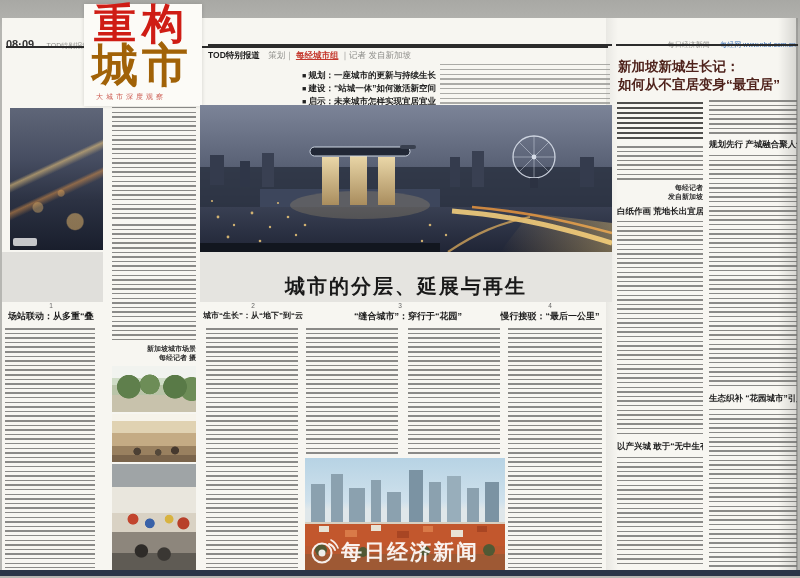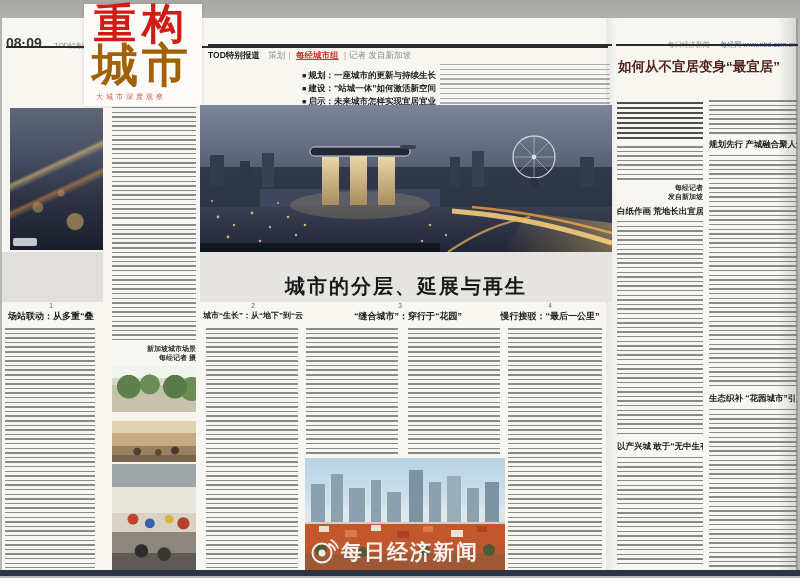--- a/index.html
+++ b/index.html
@@ -25,21 +25,21 @@
 
 <div id="canvas">
 
   <div class="abs paper" style="left:2px;top:18px;width:794px;height:552px;"></div>
 
   <div class="abs" style="left:778px;top:18px;width:20px;height:552px;background:linear-gradient(90deg,rgba(0,0,0,0),rgba(0,0,0,.14));"></div>
 
   <div class="abs" style="left:606px;top:18px;width:12px;height:552px;background:linear-gradient(90deg,rgba(0,0,0,.06),rgba(0,0,0,0));"></div>
 
   <div class="abs" style="left:6px;top:34px;width:600px;height:12px;">
-    <span style="font-size:14px;font-weight:bold;color:#333;">08·09</span>
+    <span style="font-size:11px;font-weight:bold;color:#333;">08·09</span>
     <span class="tiny" style="margin-left:8px;">TOD特别报道</span>
   </div>
   <div class="abs rule" style="left:6px;top:46px;width:602px;height:1.5px;"></div>
   <div class="abs" style="left:618px;top:33px;width:178px;height:11px;text-align:right;">
     <span class="tiny">每日经济新闻</span>
     <span class="tiny" style="color:#3a6fb5;margin-left:6px;">每经网 www.nbd.com.cn</span>
   </div>
   <div class="abs rule" style="left:616px;top:44px;width:182px;height:1.5px;"></div>
 
   <div class="abs" style="left:84px;top:4px;width:118px;height:102px;background:#fcfbf7;box-shadow:0 0 4px rgba(0,0,0,.15);">
@@ -235,20 +235,21 @@
         <circle cx="13" cy="17" r="9.5" fill="none" stroke="#fff" stroke-width="2"></circle>
         <circle cx="13" cy="17" r="3.5" fill="#fff"></circle>
         <path d="M20,8 A10,10 0 0 1 26,14" fill="none" stroke="#fff" stroke-width="2" stroke-linecap="round"></path>
         <path d="M22,4 A15,15 0 0 1 29,12" fill="none" stroke="#fff" stroke-width="1.6" stroke-linecap="round"></path>
       </svg>
       <div style="position:absolute;left:32px;top:4px;font-size:21px;font-weight:900;letter-spacing:2px;color:rgba(255,255,255,.92);white-space:nowrap;overflow:hidden;width:160px;">每日经济新闻</div>
     </div>
   </div>
 
   <div class="abs" style="left:618px;top:58px;width:178px;height:38px;color:#4f231c;font-weight:900;font-size:13.5px;line-height:18px;">
+    <div style="white-space:nowrap;overflow:hidden;">新加坡新城生长记：</div>
     <div style="white-space:nowrap;overflow:hidden;">如何从不宜居变身“最宜居”</div>
   </div>
 
   <div class="abs sim-dark" style="left:617px;top:102px;width:86px;height:40px;"></div>
   <div class="abs sim" style="left:617px;top:146px;width:86px;height:34px;"></div>
   <div class="abs" style="left:630px;top:183px;width:73px;height:20px;text-align:right;font-size:7px;font-weight:bold;color:#333;line-height:9px;">
     <div>每经记者</div>
     <div>发自新加坡</div>
   </div>
   <div class="abs sidehead" style="left:617px;top:206px;width:86px;">白纸作画 荒地长出宜居新镇</div>

